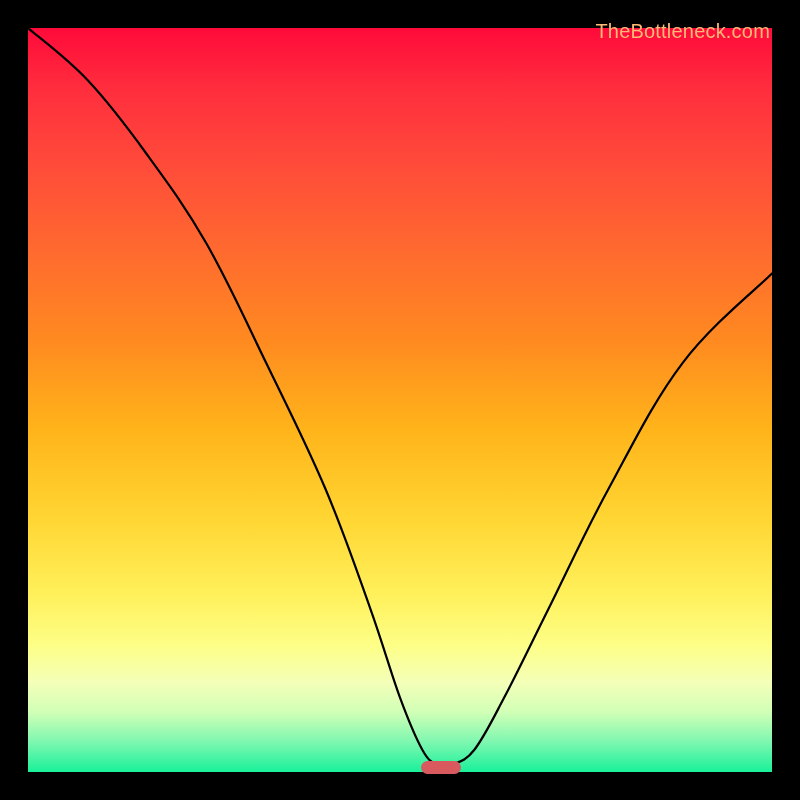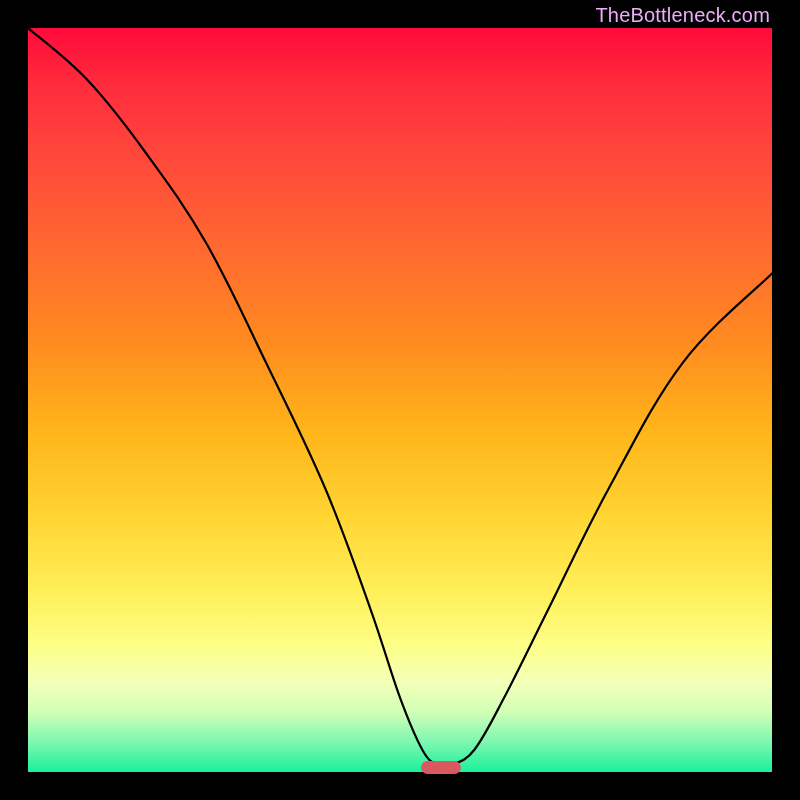--- a/index.html
+++ b/index.html
@@ -34,23 +34,23 @@
       #fff05a 76%,
       #fdff87 83%,
       #f4ffb8 88%,
       #d0ffb6 92%,
       #7df7b0 96%,
       #19f19a 100%
     );
   }
   .watermark {
     position: absolute;
-    top: 4px;
+    top: 20px;
     right: 30px;
-    color: #f0abfc;
+    color: #fdba74;
     font-size: 20px;
     font-weight: 500;
     letter-spacing: 0.2px;
     user-select: none;
     text-align: center;
   }
   svg.curve {
     position: absolute;
     left: 0;
     top: 0;

